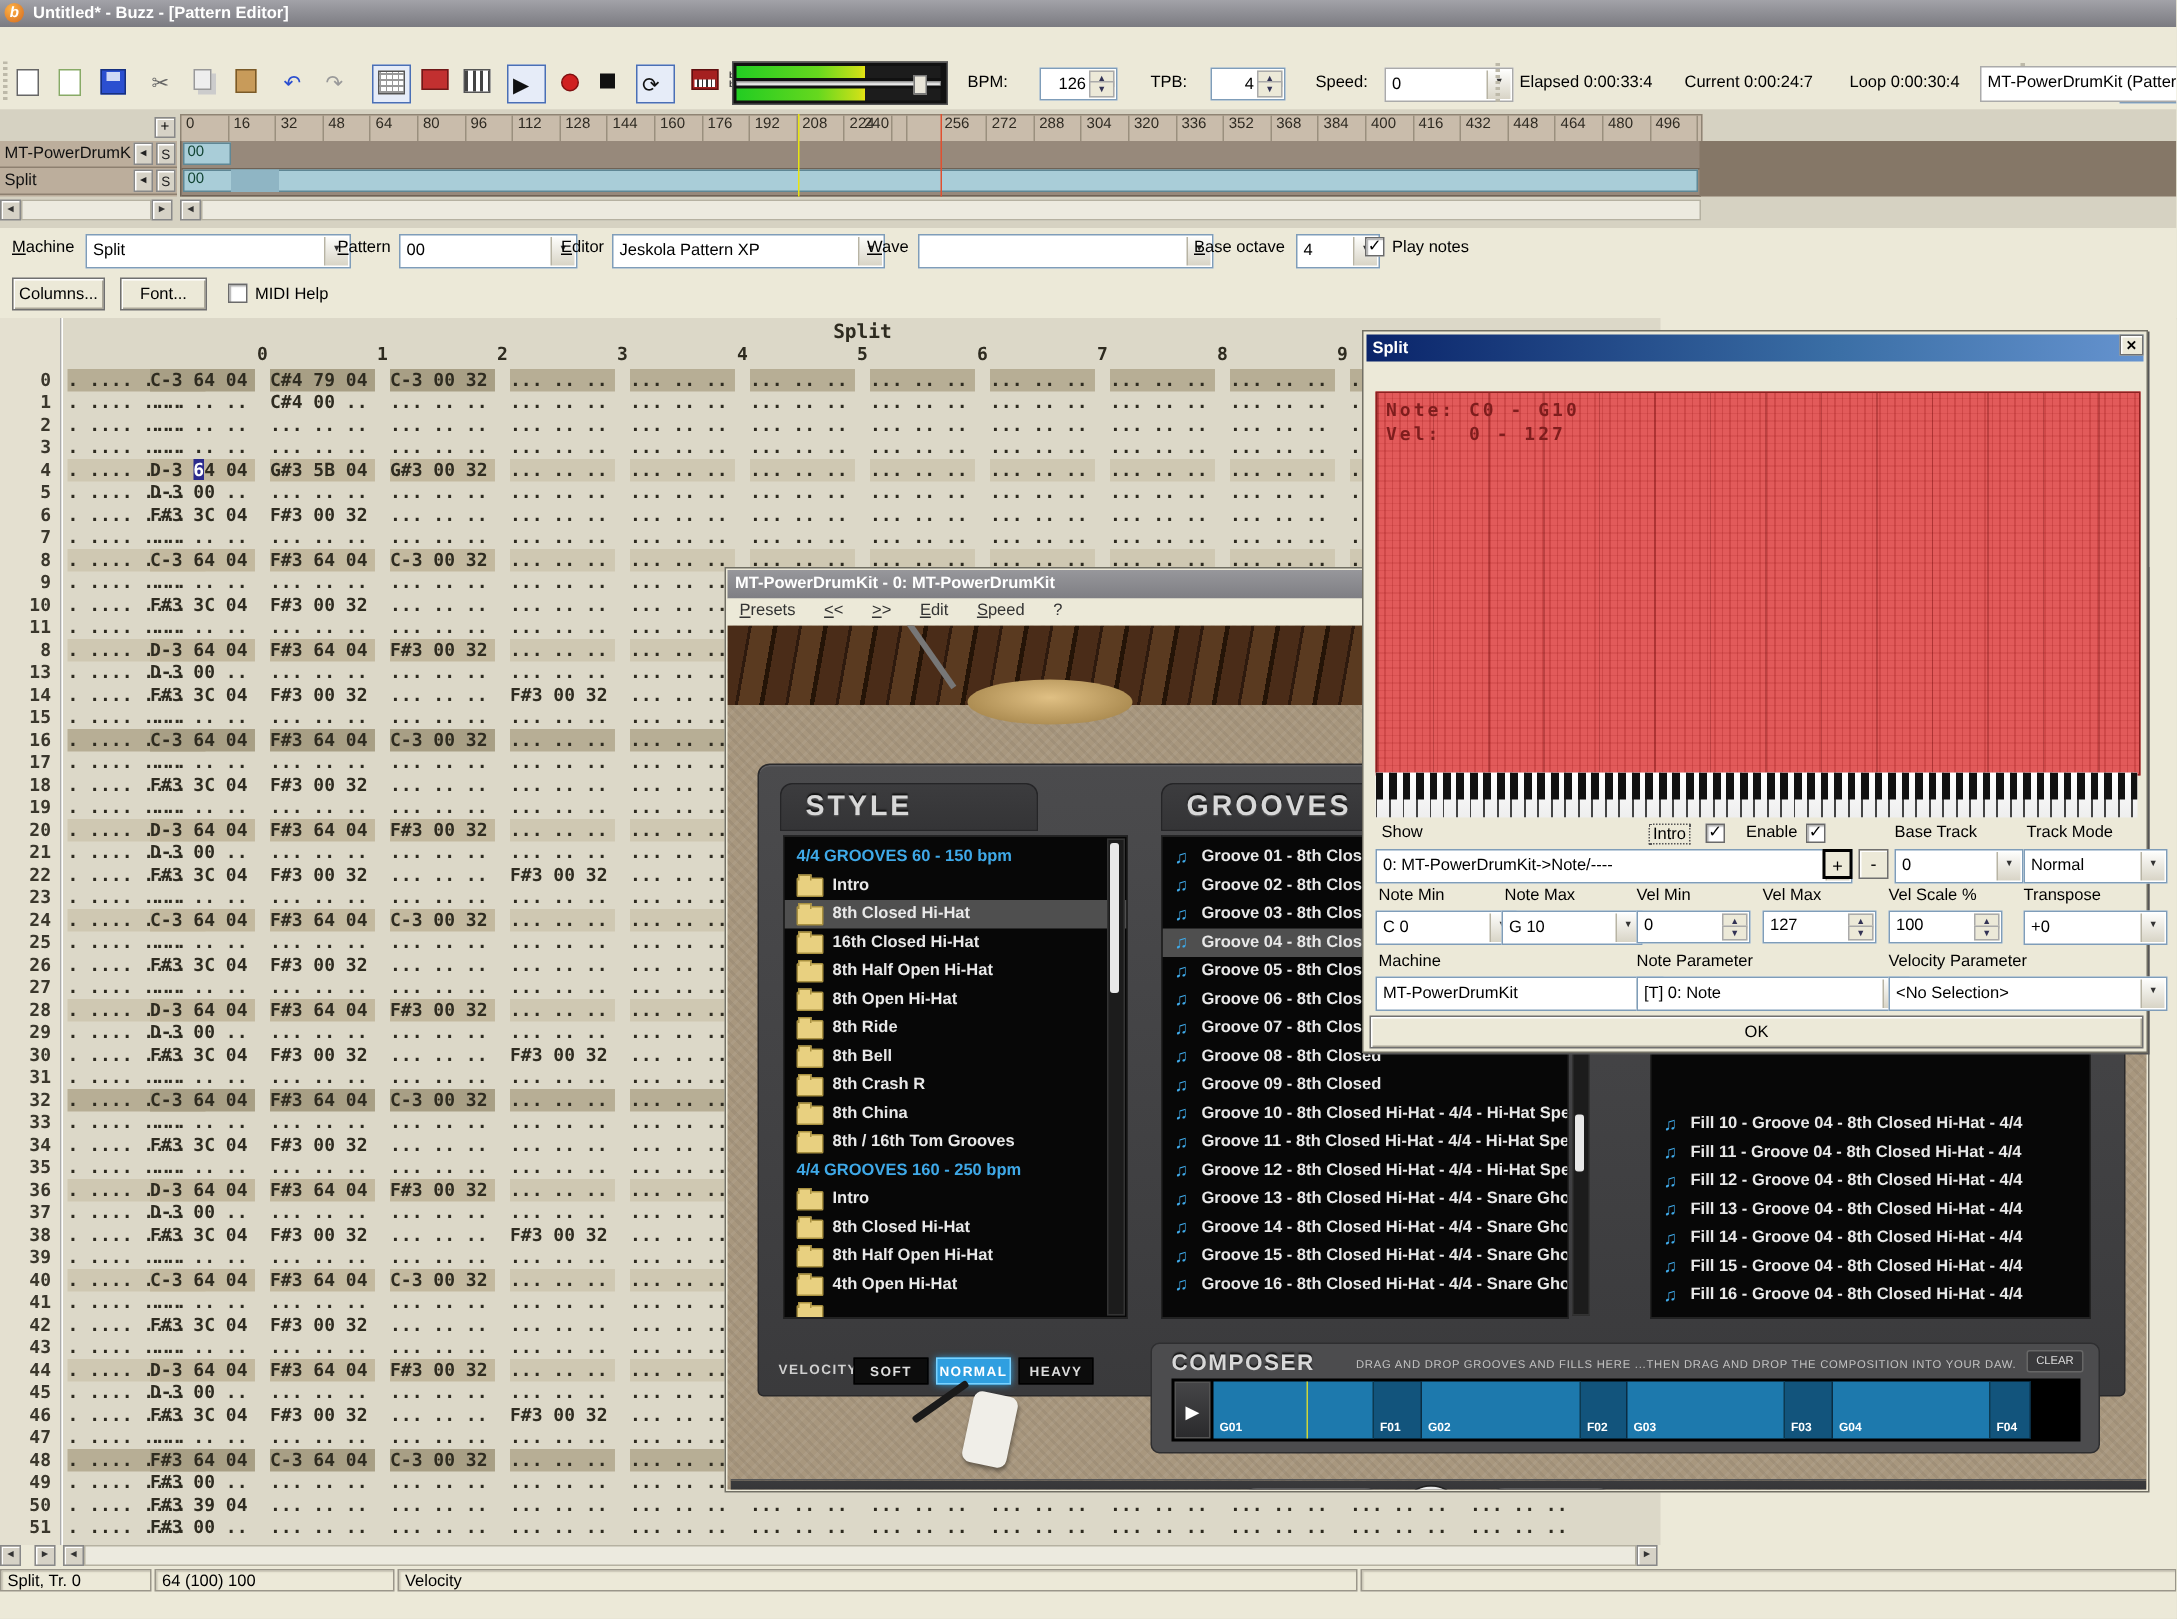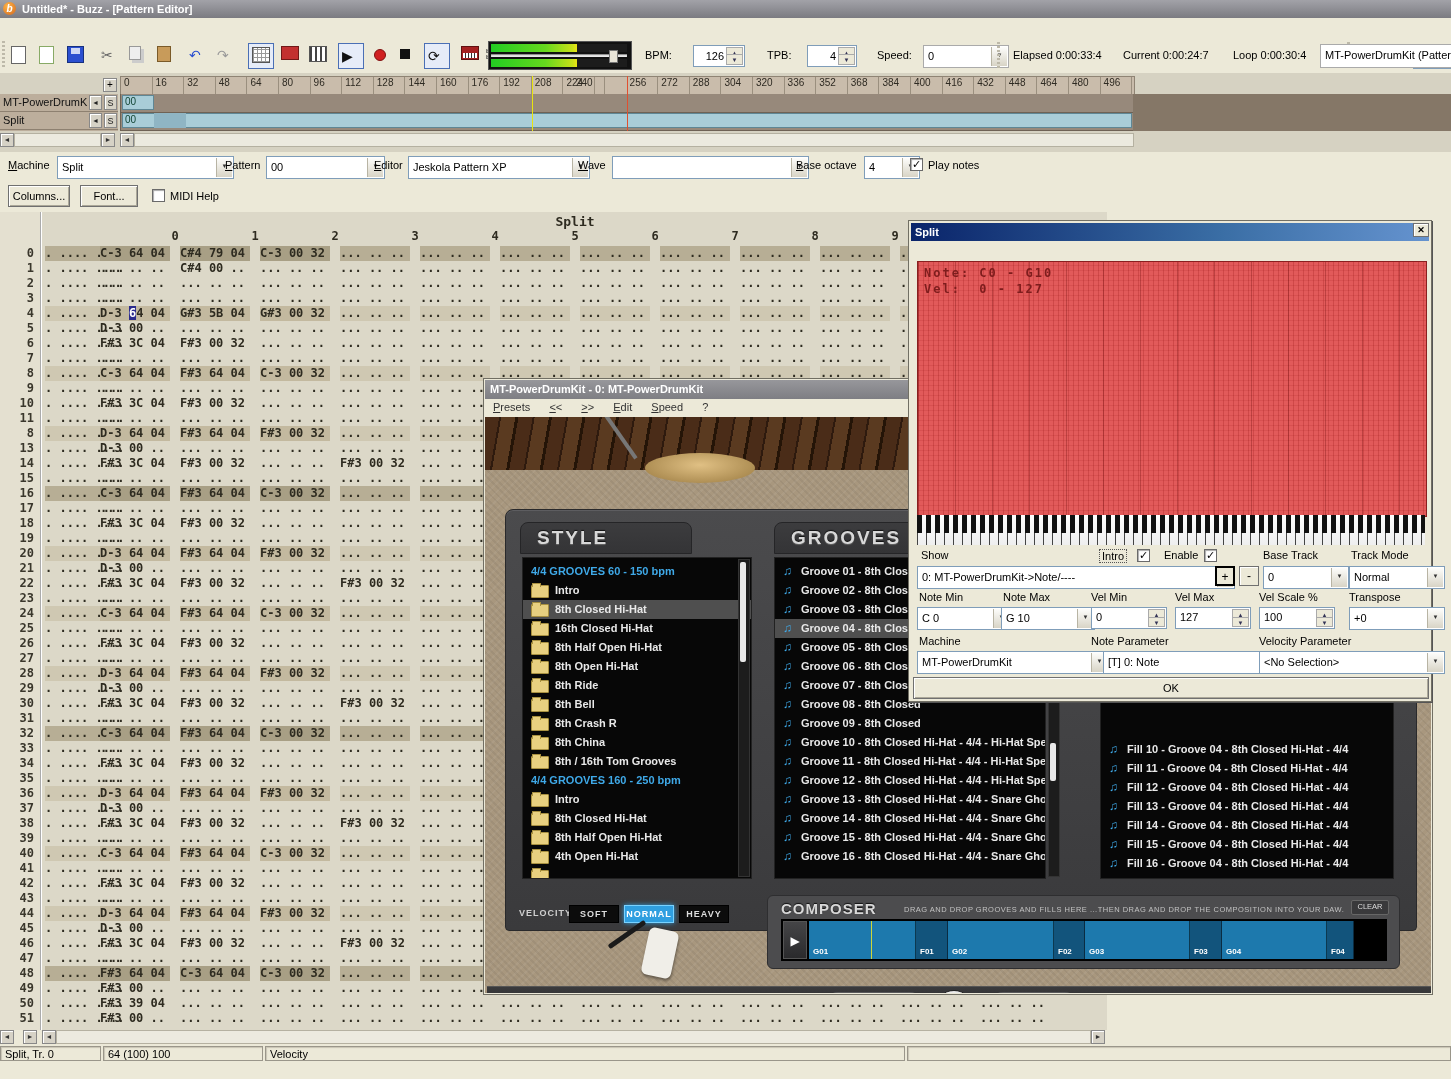--- a/index.html
+++ b/index.html
@@ -1494,21 +1494,21 @@
     </div>
     <div class="field" style="left:350px;top:386px;width:70px;height:20px;line-height:18px;"><span>100</span>
       <div class="updown" style="right:1px;top:1px;height:8px;">▲</div>
       <div class="updown" style="right:1px;bottom:1px;height:8px;">▼</div>
     </div>
     <div class="combo" style="left:440px;top:386px;width:72px;height:20px;"><span>+0</span><span class="dd">▼</span></div>
     <span class="sd-label" style="left:10px;top:414px;">Machine</span>
     <span class="sd-label" style="left:182px;top:414px;">Note Parameter</span>
     <span class="sd-label" style="left:350px;top:414px;">Velocity Parameter</span>
     <div class="combo" style="left:8px;top:430px;width:168px;height:20px;"><span>MT-PowerDrumKit</span><span class="dd">▼</span></div>
-    <div class="combo" style="left:194px;top:430px;width:158px;height:20px;"><span>[T] 0: Note</span><span class="dd">▼</span></div>
+    <div class="combo" style="left:182px;top:430px;width:158px;height:20px;"><span>[T] 0: Note</span><span class="dd">▼</span></div>
     <div class="combo" style="left:350px;top:430px;width:162px;height:20px;"><span>&lt;No Selection&gt;</span><span class="dd">▼</span></div>
     <div id="sd-ok">OK</div>
   </div>
 
   <div class="abs" id="status1">
     <div class="sfield" style="left:0;width:101px;">Split, Tr. 0</div>
     <div class="sfield" style="left:103px;width:160px;">64 (100) 100</div>
     <div class="sfield" style="left:265px;width:640px;">Velocity</div>
     <div class="sfield" style="left:907px;width:544px;"></div>
   </div>

